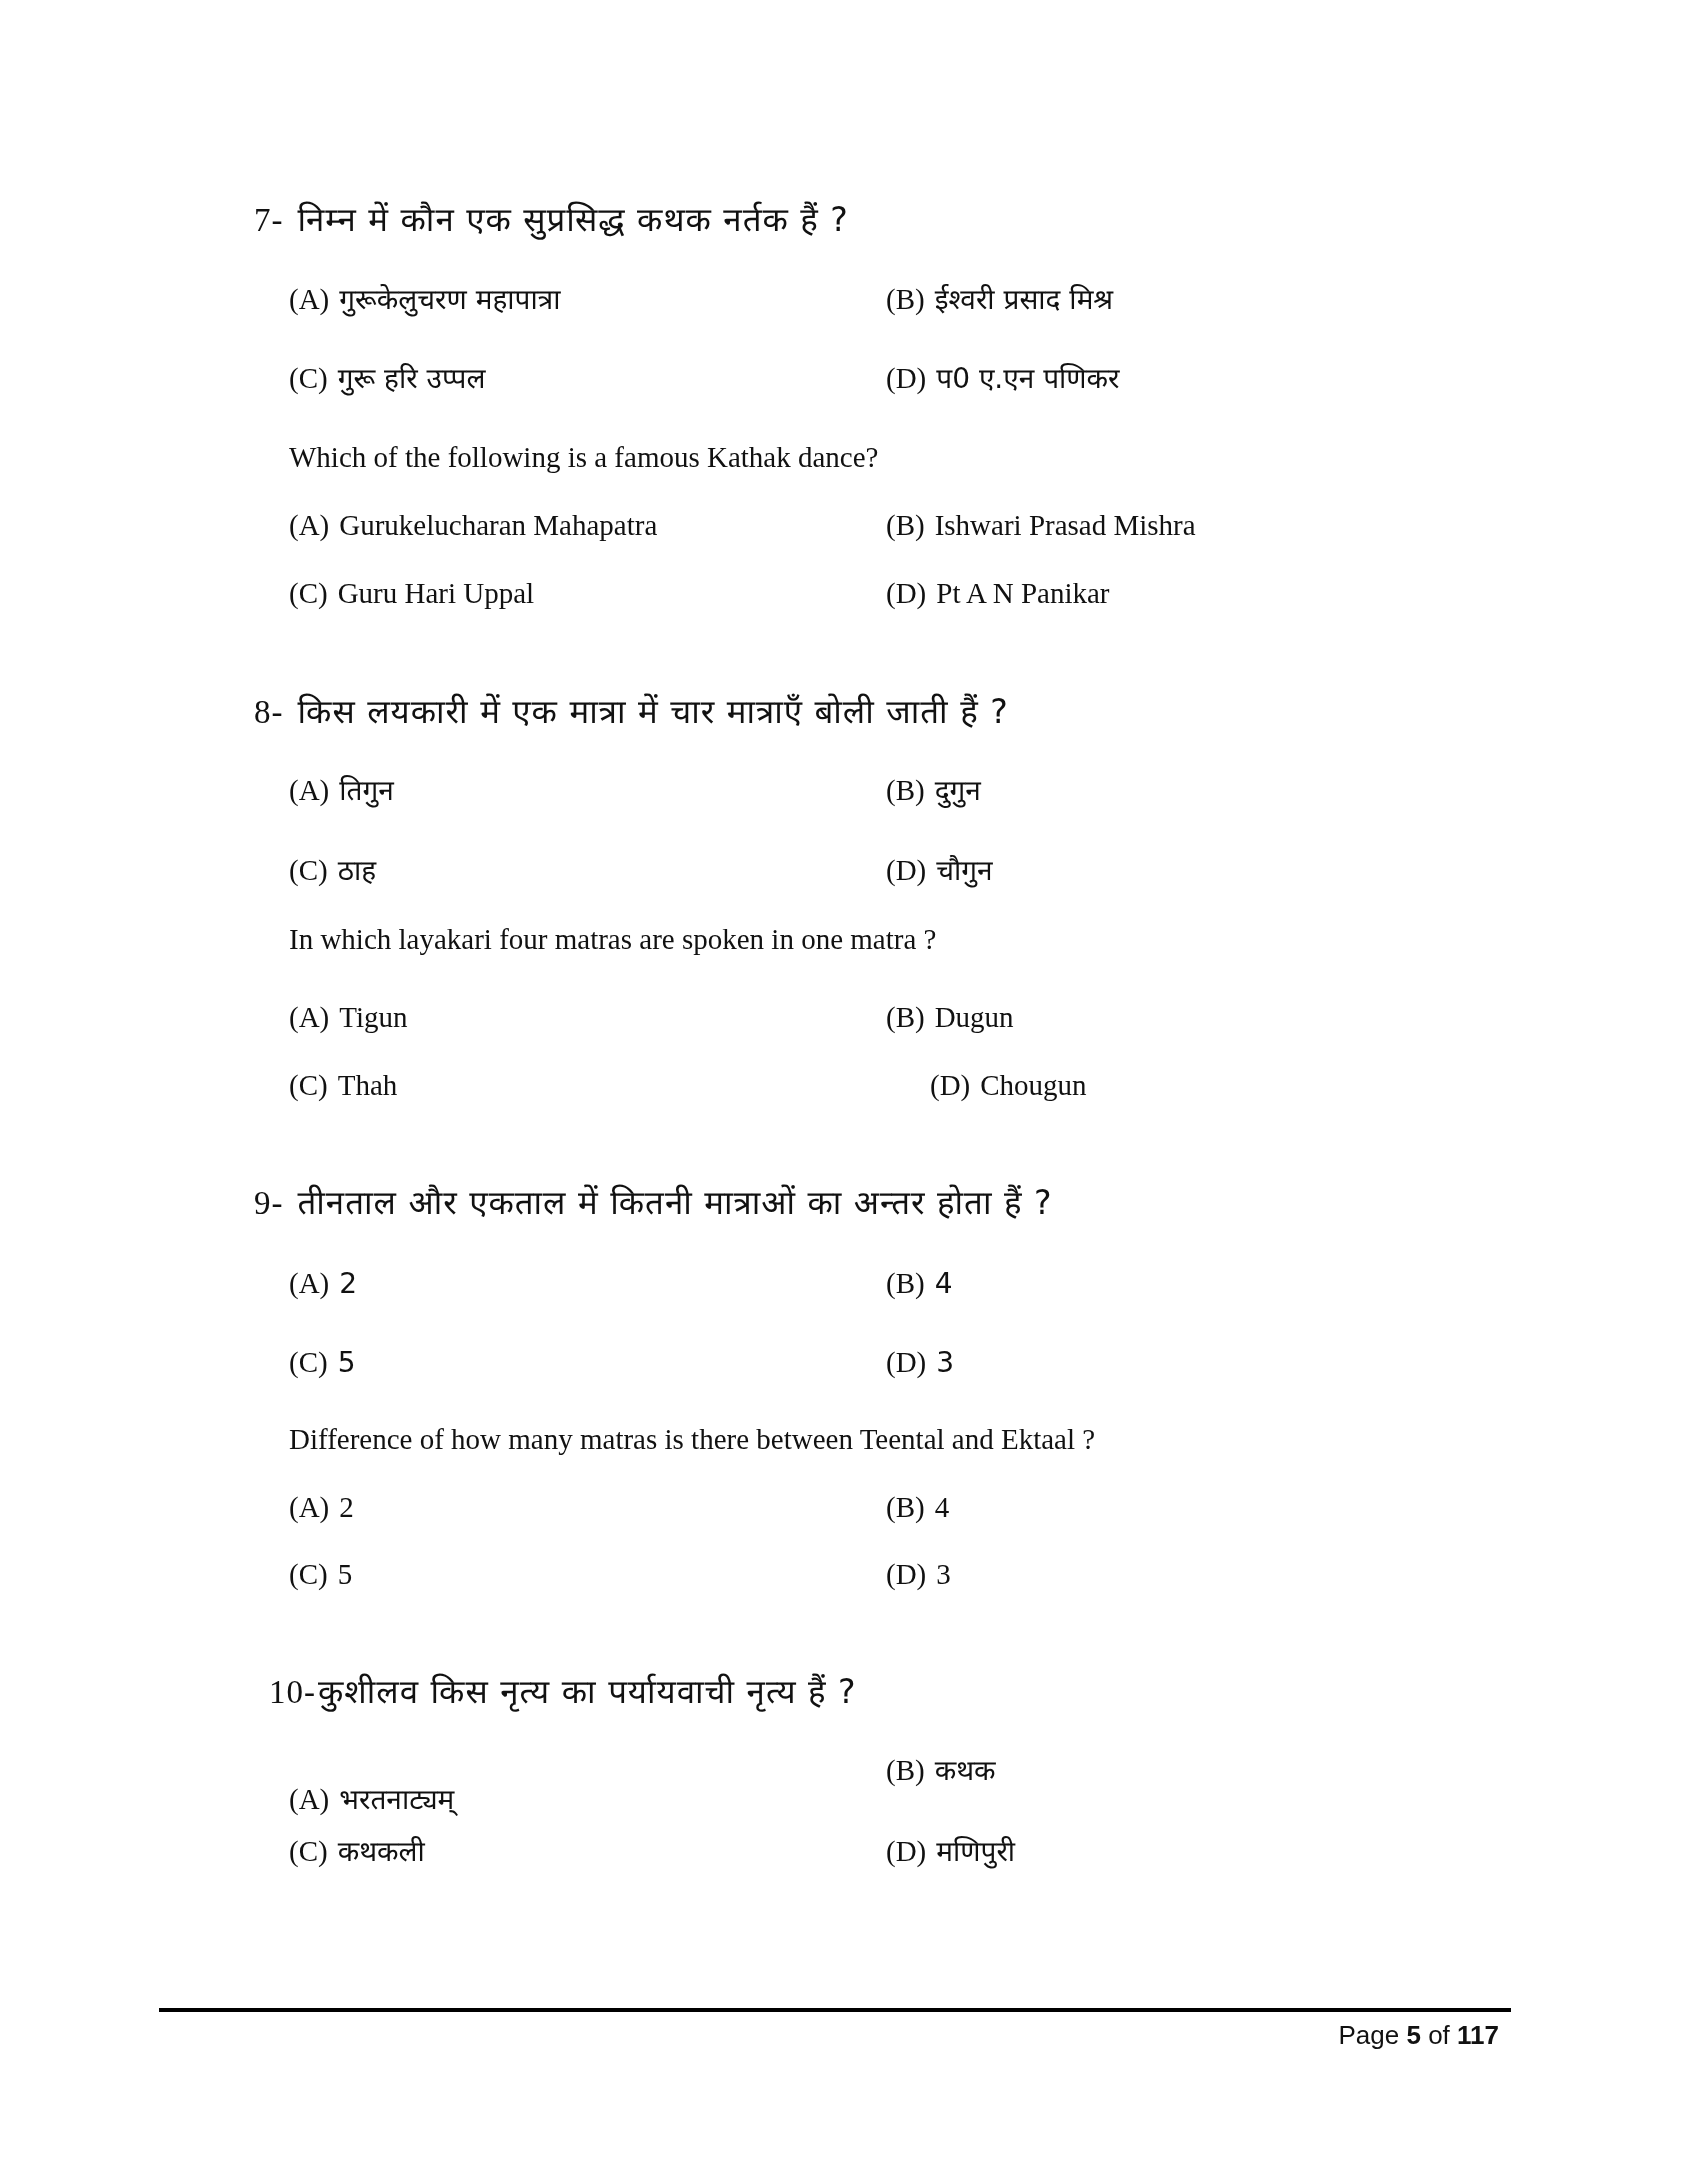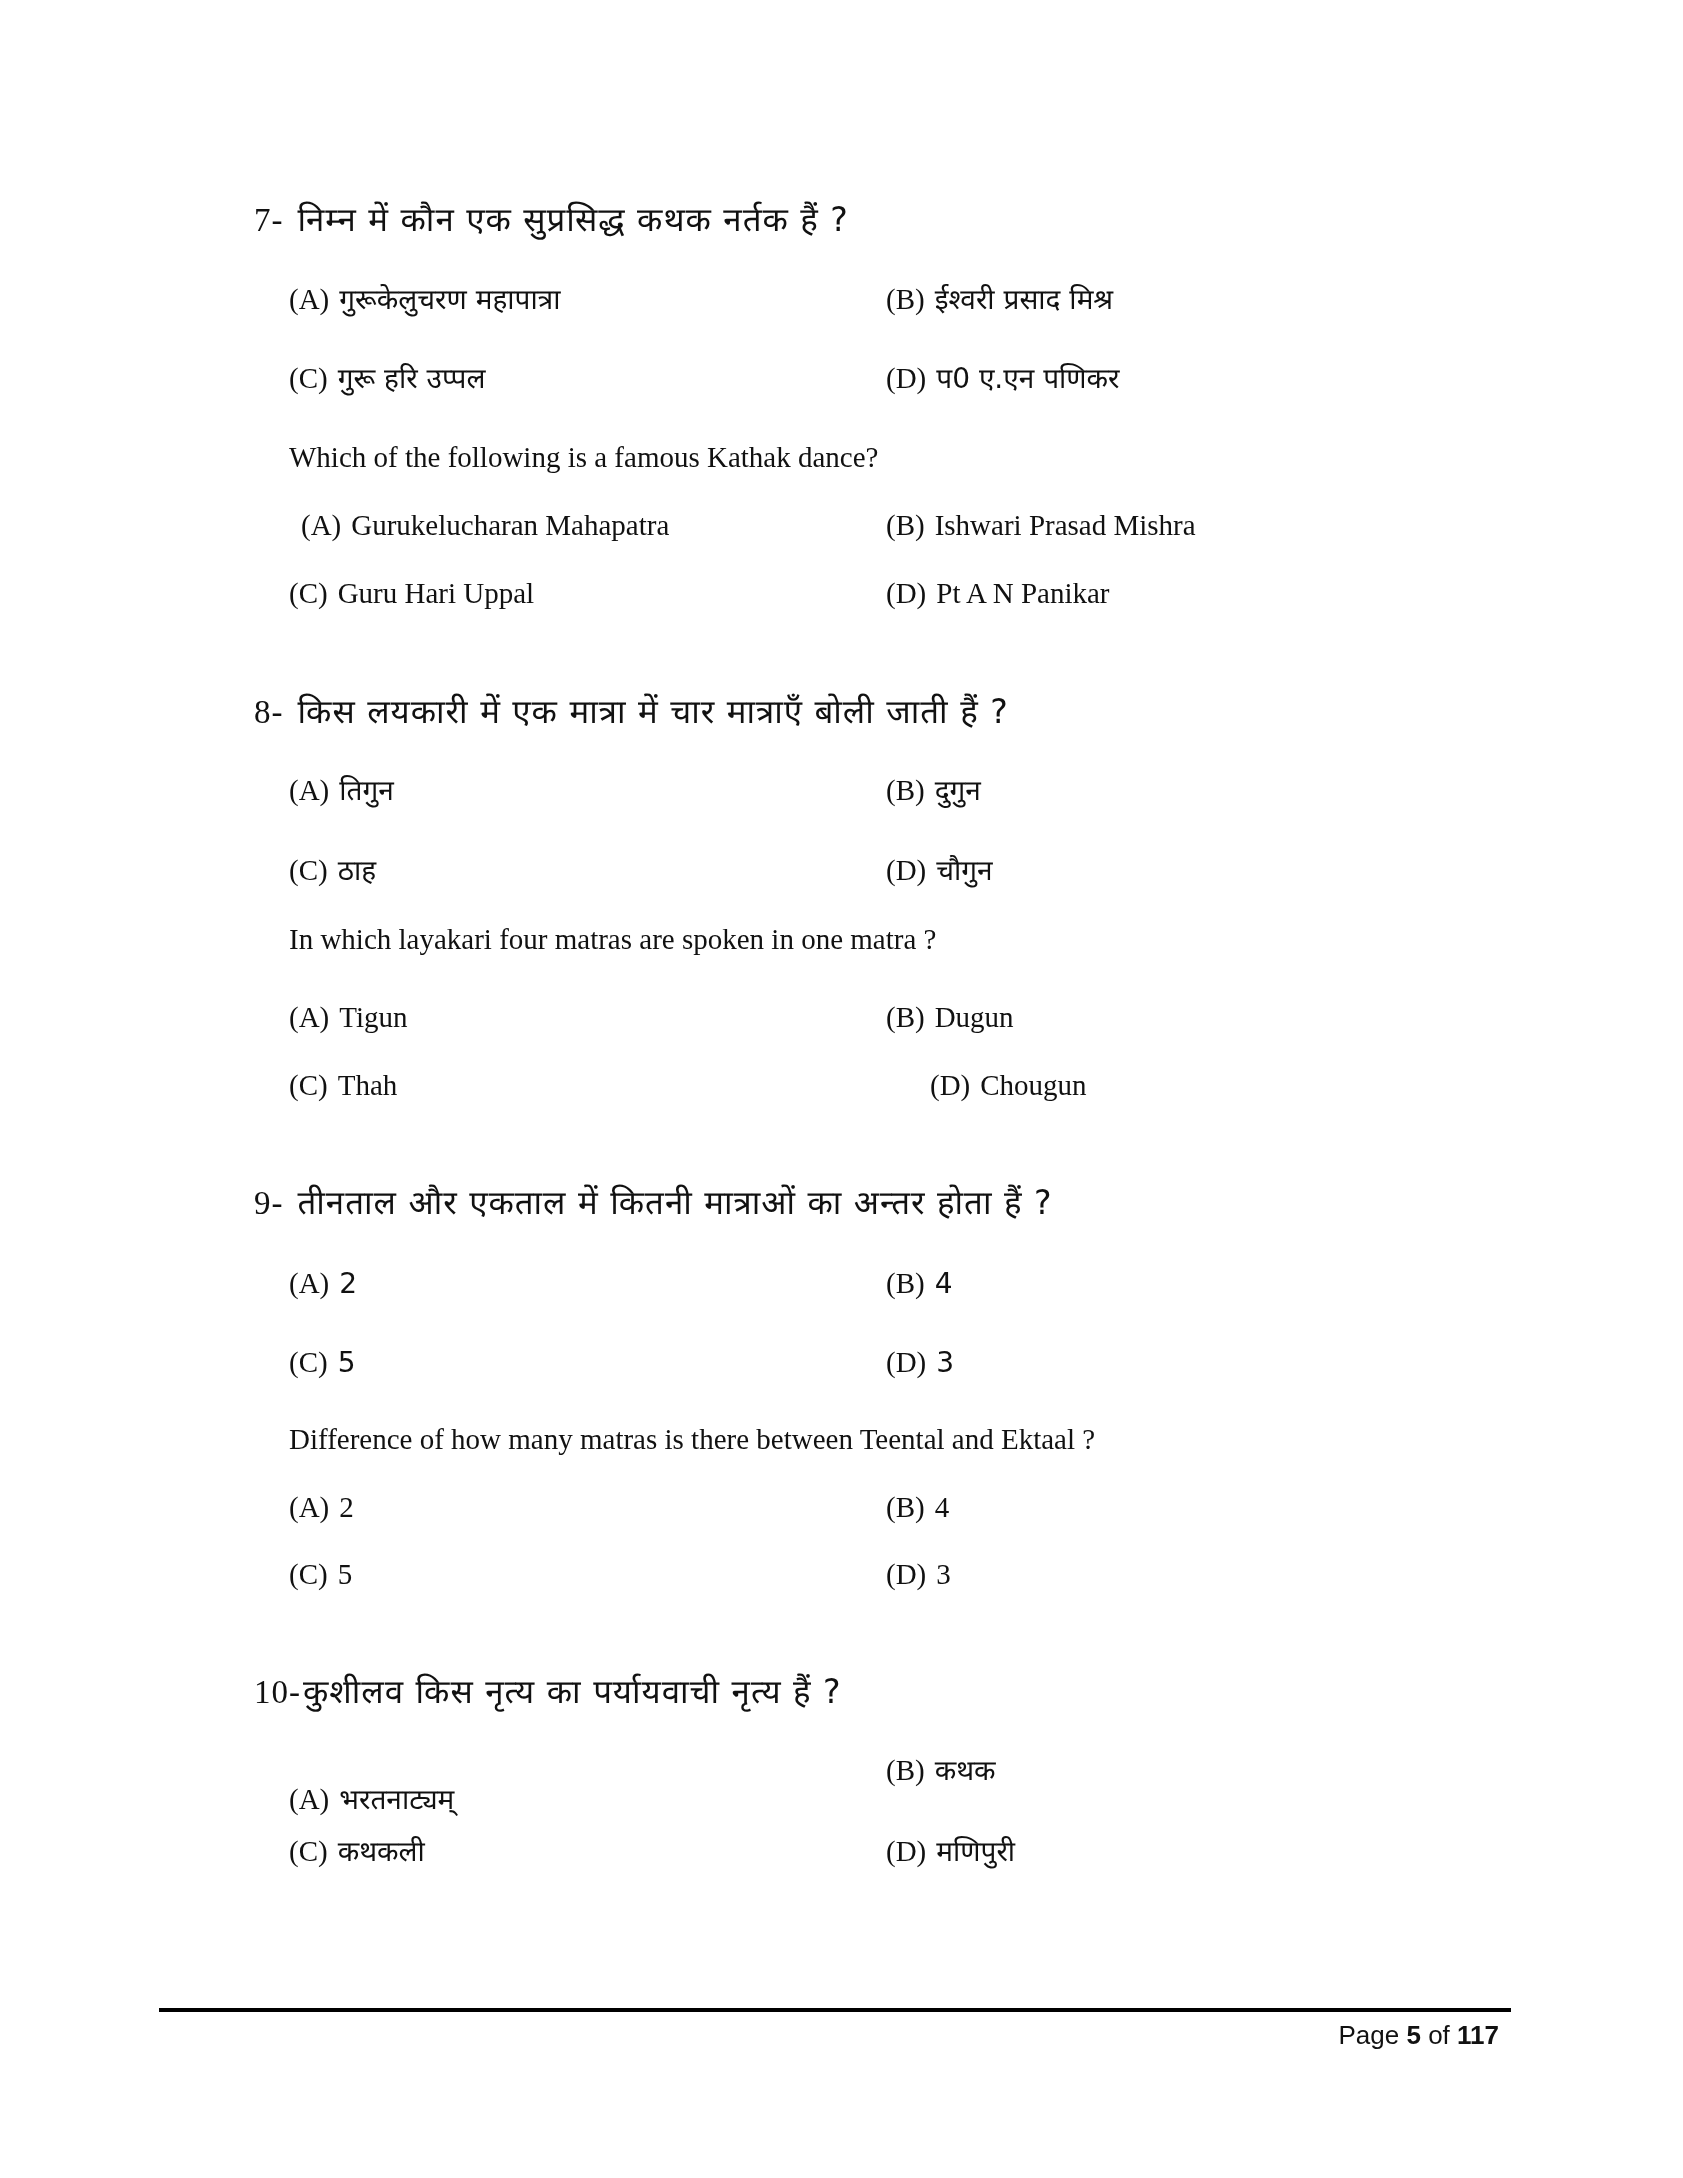--- a/index.html
+++ b/index.html
@@ -29,21 +29,21 @@
 <div class="opt colB" style="top:285px;">
   <span class="lbl">(B)</span><span class="txt-hi">ईश्वरी प्रसाद मिश्र</span>
 </div>
 <div class="opt colA" style="top:364px;">
   <span class="lbl">(C)</span><span class="txt-hi">गुरू हरि उप्पल</span>
 </div>
 <div class="opt colB" style="top:364px;">
   <span class="lbl">(D)</span><span class="txt-hi">प0 ए.एन पणिकर</span>
 </div>
 <div class="eq" style="top:443px;">Which of the following is a famous Kathak dance?</div>
-<div class="opt colA" style="top:511px;margin-left:12px;">
+<div class="opt colA" style="top:511px;">
   <span class="lbl">(A)</span><span class="txt-en">Gurukelucharan Mahapatra</span>
 </div>
 <div class="opt colB" style="top:511px;">
   <span class="lbl">(B)</span><span class="txt-en">Ishwari Prasad Mishra</span>
 </div>
 <div class="opt colA" style="top:579px;text-align:center;">
   <span class="lbl">(C)</span><span class="txt-en">Guru Hari Uppal</span>
 </div>
 <div class="opt colB" style="top:579px;">
   <span class="lbl">(D)</span><span class="txt-en">Pt A N Panikar</span>
@@ -100,21 +100,21 @@
 <div class="opt colB" style="top:1493px;">
   <span class="lbl">(B)</span><span class="txt-en">4</span>
 </div>
 <div class="opt colA" style="top:1560px;">
   <span class="lbl">(C)</span><span class="txt-en">5</span>
 </div>
 <div class="opt colB" style="top:1560px;">
   <span class="lbl">(D)</span><span class="txt-en">3</span>
 </div>
 
-<div class="q" style="top:1675px;">
+<div class="q" style="top:1675px;margin-left:15px;">
   <span class="num" style="margin-right:2px;">10-</span><span>कुशीलव किस नृत्य का पर्यायवाची नृत्य हैं ?</span>
 </div>
 <div class="opt colA" style="top:1756px;margin-top:29px;">
   <span class="lbl">(A)</span><span class="txt-hi">भरतनाट्यम्</span>
 </div>
 <div class="opt colB" style="top:1756px;">
   <span class="lbl">(B)</span><span class="txt-hi">कथक</span>
 </div>
 <div class="opt colA" style="top:1837px;">
   <span class="lbl">(C)</span><span class="txt-hi">कथकली</span>

